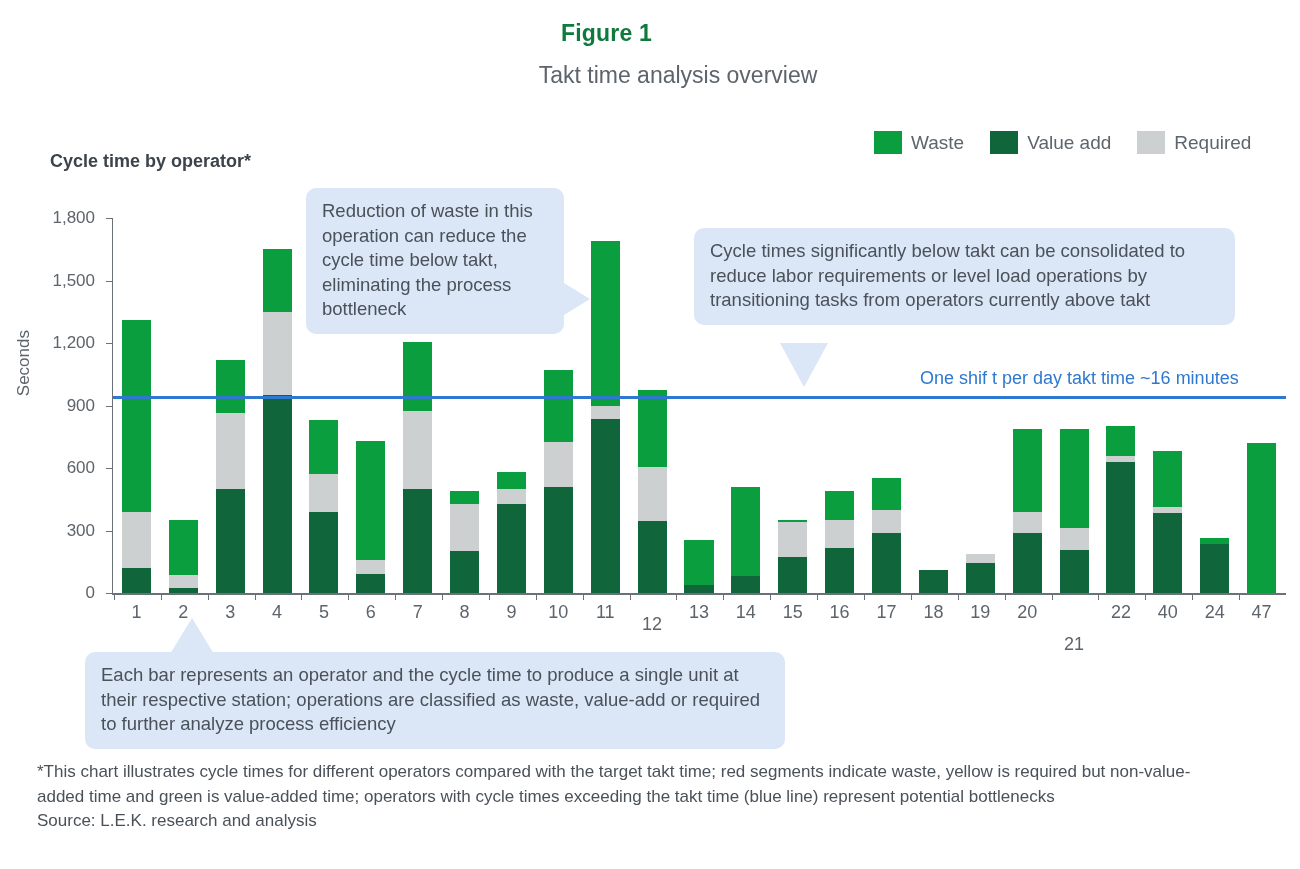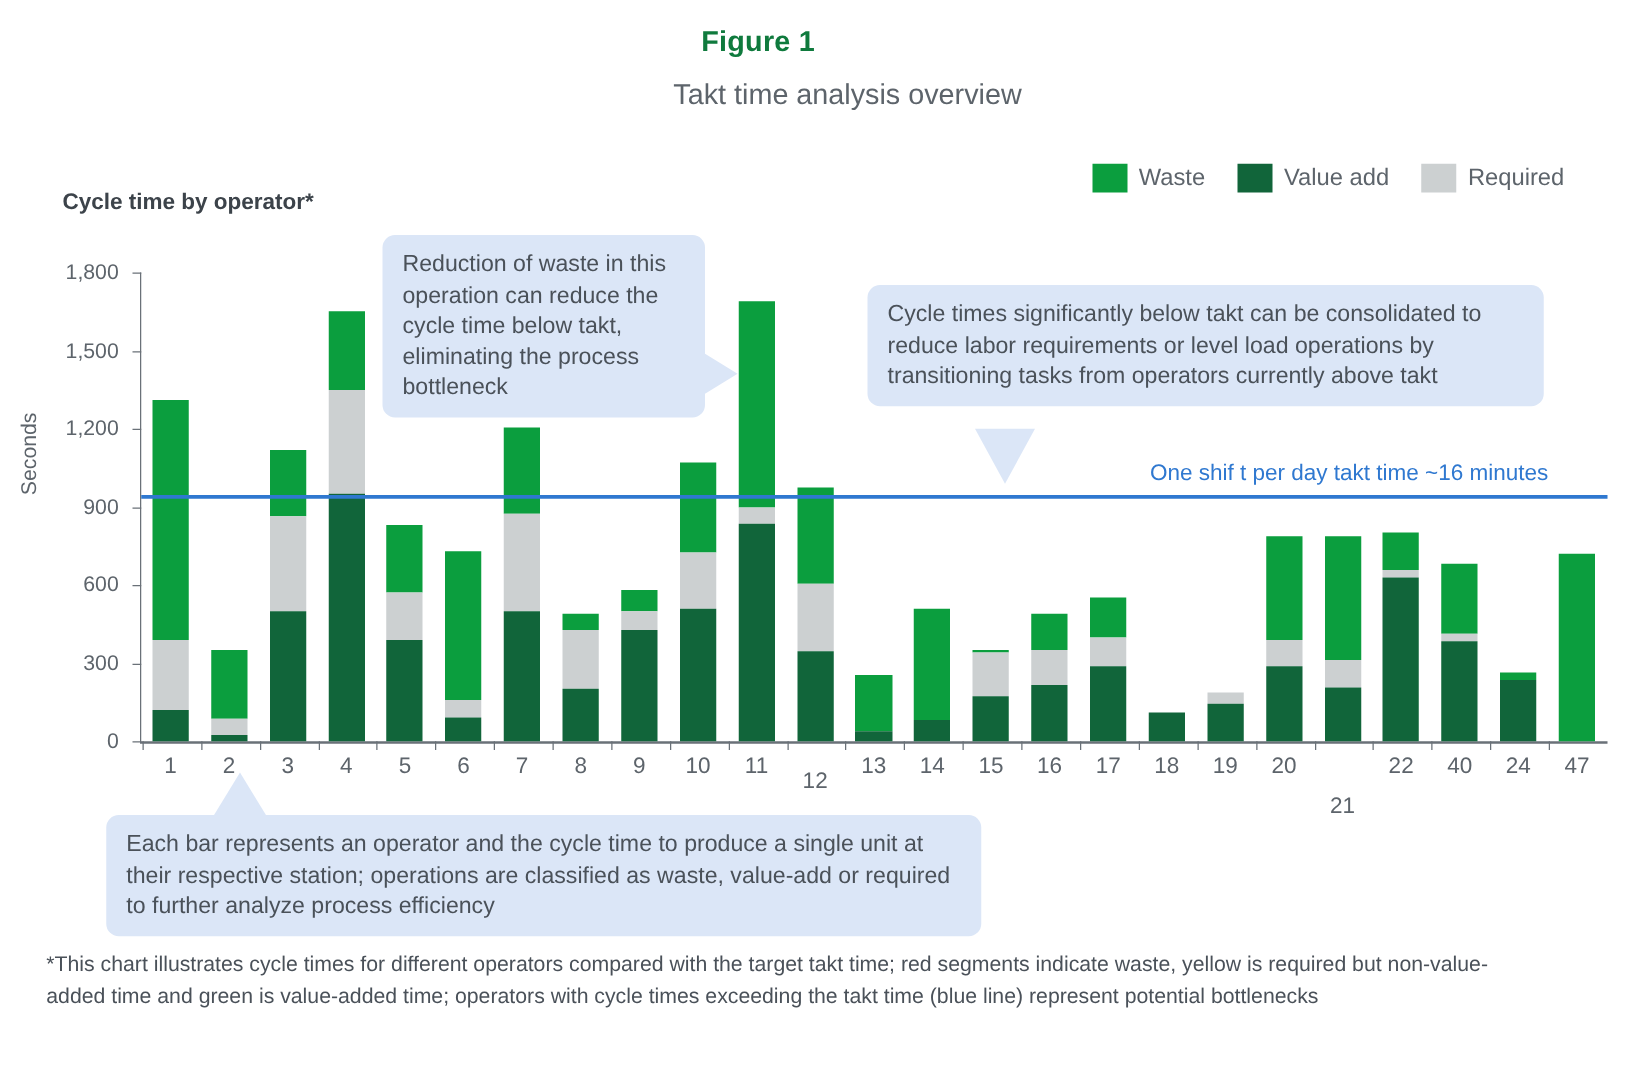--- a/index.html
+++ b/index.html
@@ -292,20 +292,21 @@
 </div>
 <div class="tail" style="left:780px;top:343px;border-left:24px solid transparent;border-right:24px solid transparent;border-top:44px solid #dbe6f7;"></div>
 
 <div class="callout" id="callout-bar-meaning" style="left:85px;top:652px;width:700px;">
   <span>Each bar represents an operator and the cycle time to produce a single unit at their respective station; operations are classified as waste, value-add or required to further analyze process efficiency</span>
 </div>
 <div class="tail" style="left:170px;top:618px;border-left:22px solid transparent;border-right:22px solid transparent;border-bottom:36px solid #dbe6f7;"></div>
 
 <div id="footnote">
   <div>*This chart illustrates cycle times for different operators compared with the target takt time; red segments indicate waste, yellow is required but non-value-added time and green is value-added time; operators with cycle times exceeding the takt time (blue line) represent potential bottlenecks</div>
+  <div id="source">Source: L.E.K. research and analysis</div>
 </div>
 
 <div class="xtick-mark" style="left: 113.907px;"></div>
 <div class="xtick-label" style="left: 113px; width: 46.88px;">1</div>
 <div class="xtick-mark" style="left: 160.787px;"></div>
 <div class="xtick-label" style="left: 159.88px; width: 46.88px;">2</div>
 <div class="xtick-mark" style="left: 207.667px;"></div>
 <div class="xtick-label" style="left: 206.76px; width: 46.88px;">3</div>
 <div class="xtick-mark" style="left: 254.547px;"></div>
 <div class="xtick-label" style="left: 253.64px; width: 46.88px;">4</div>

